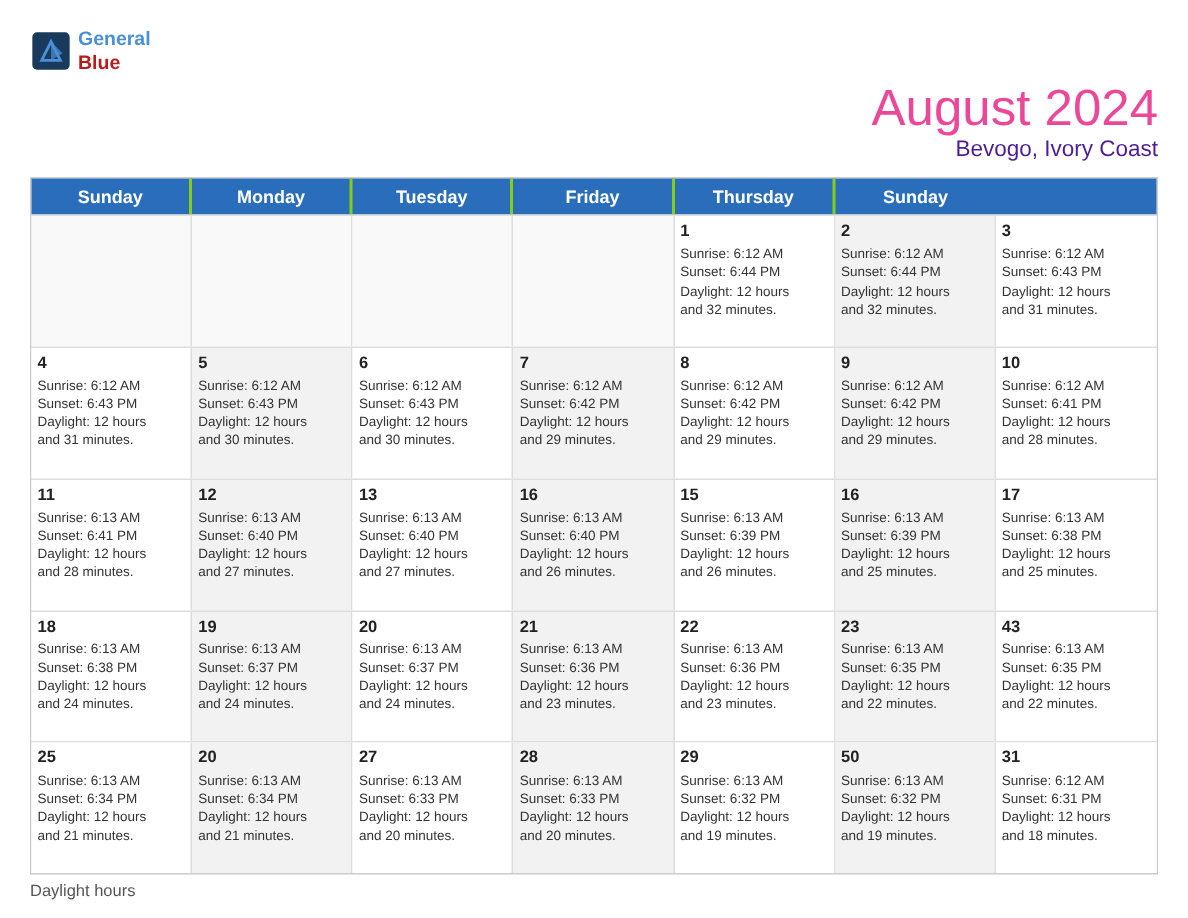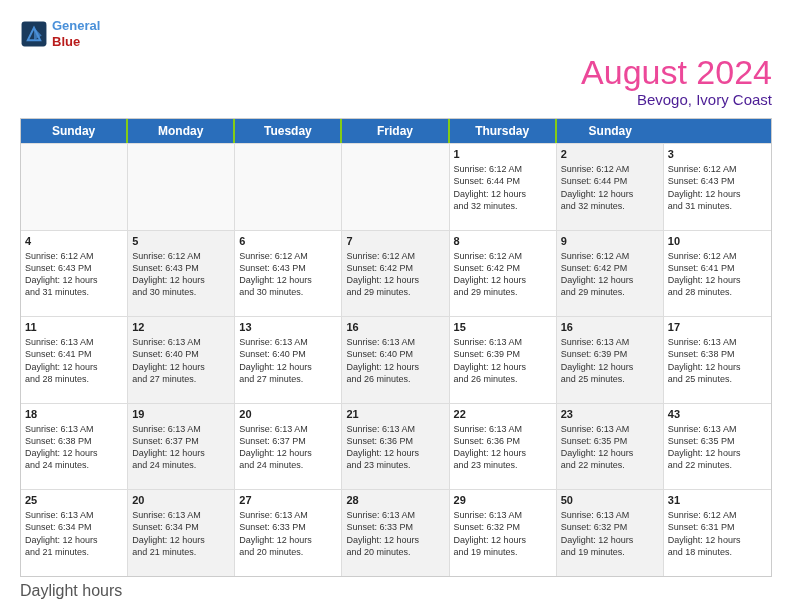--- a/index.html
+++ b/index.html
@@ -111,21 +111,21 @@
       font-weight: bold;
       color: #222;
       margin-bottom: 1px;
     }
     .cell-text {
       font-size: 9px;
       color: #333;
       line-height: 1.35;
     }
     .footer-note {
-      font-size: 16px;
+      font-size: 11px;
       color: #555;
       margin-top: 5px;
       text-align: left;
     }
   </style>
 </head>
 <body>
 
 <div class="page">
   <div class="header">

